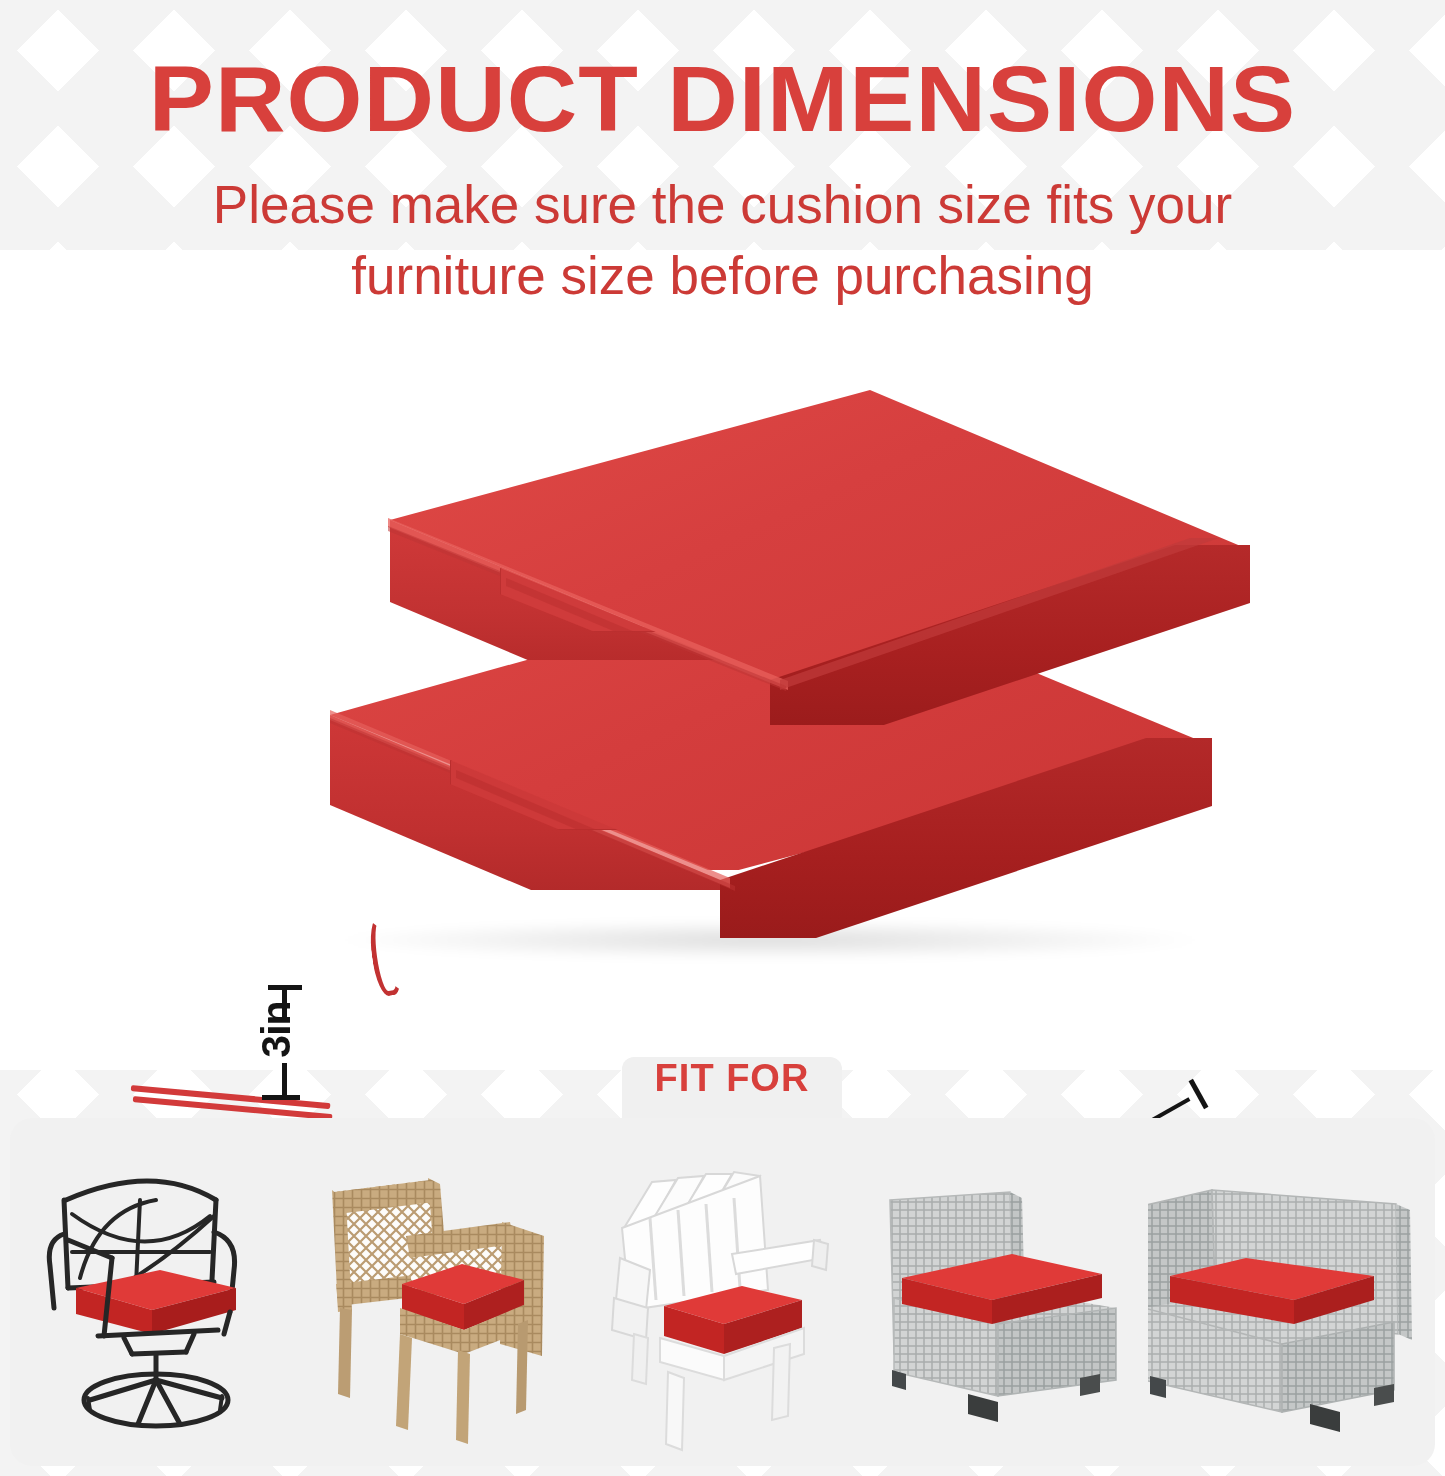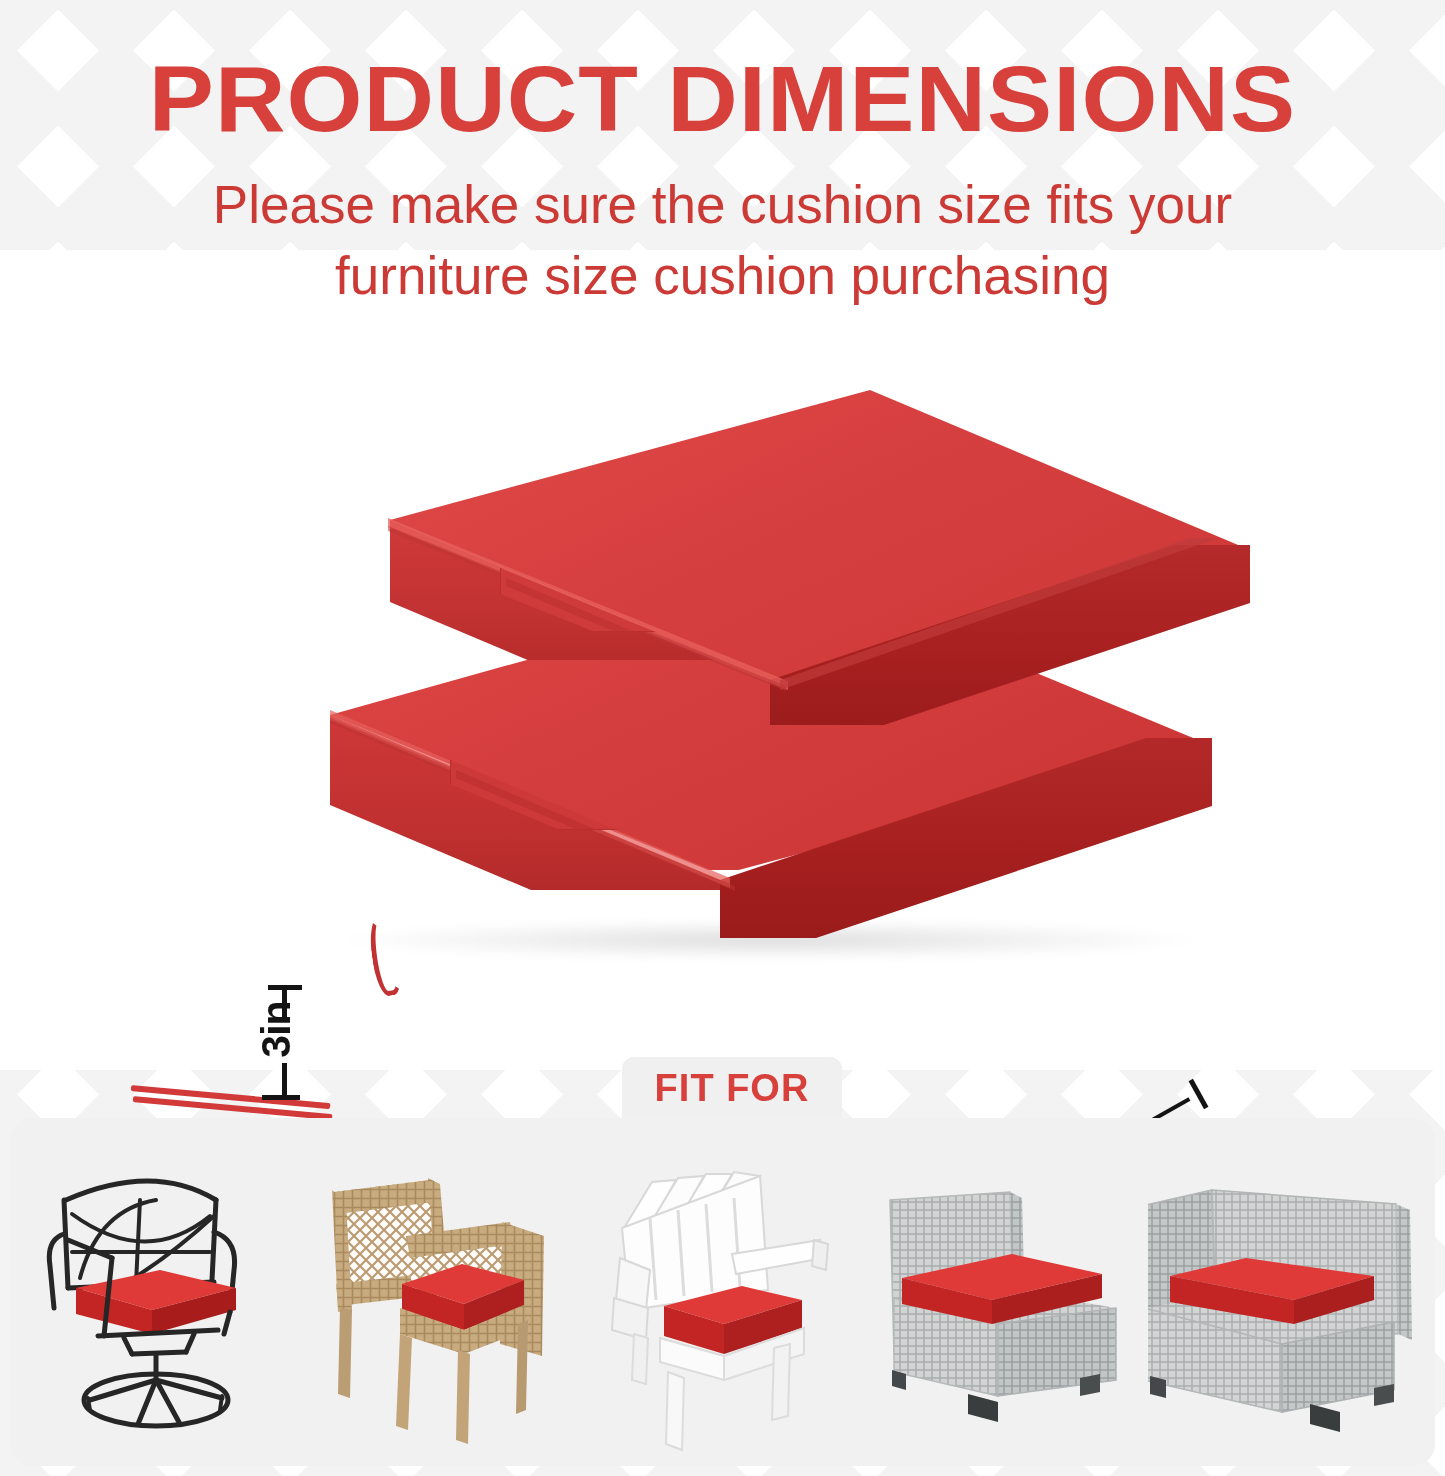--- a/index.html
+++ b/index.html
@@ -177,21 +177,21 @@
   #d17-line-a{left:862px;top:952px;width:140px;height:4px;transform:rotate(-29.5deg);transform-origin:left center;}
   #d17-line-b{left:1085px;top:826px;width:120px;height:4px;transform:rotate(-29.5deg);transform-origin:left center;}
   #d17-tick-l{left:856px;top:932px;width:5px;height:32px;transform:rotate(-29deg);}
   #d17-tick-r{left:1196px;top:748px;width:5px;height:32px;transform:rotate(-29deg);}
   #d17-label{left:1000px;top:893px;transform:rotate(-29.5deg);transform-origin:left center;}
 
   
   #fitfor-tab{
     position:absolute;left:622px;top:1057px;width:220px;height:62px;
     background:#f0f0f0;border-radius:12px 12px 0 0;
-    display:flex;align-items:center;justify-content:center;
+    display:flex;justify-content:center;
   }
   #fitfor-label{
     color:#d8403c;font-size:38px;font-weight:bold;letter-spacing:1px;
   }
   #fit-panel{
     position:absolute;left:10px;top:1118px;width:1425px;height:348px;
     background:#f1f1f1;border-radius:22px;
     display:flex;align-items:flex-end;
   }
   .fit-slot{
@@ -204,21 +204,21 @@
 </head>
 <body>
 
 <div id="watermark"></div>
 <div id="wm-mask"></div>
 
 <div id="header">
   <h1 id="title">PRODUCT DIMENSIONS</h1>
   <p id="subtitle">
     <span>Please make sure the cushion size fits your</span><br>
-    <span>furniture size cushion purchasing</span>
+    <span>furniture size before purchasing</span>
   </p>
 </div>
 
 <div id="scene">
 
   <div id="shadow"></div>
 
   <div id="tie-loop" class="tie"></div>
   <div id="tie1" class="tie"></div>
   <div id="tie2" class="tie"></div>

